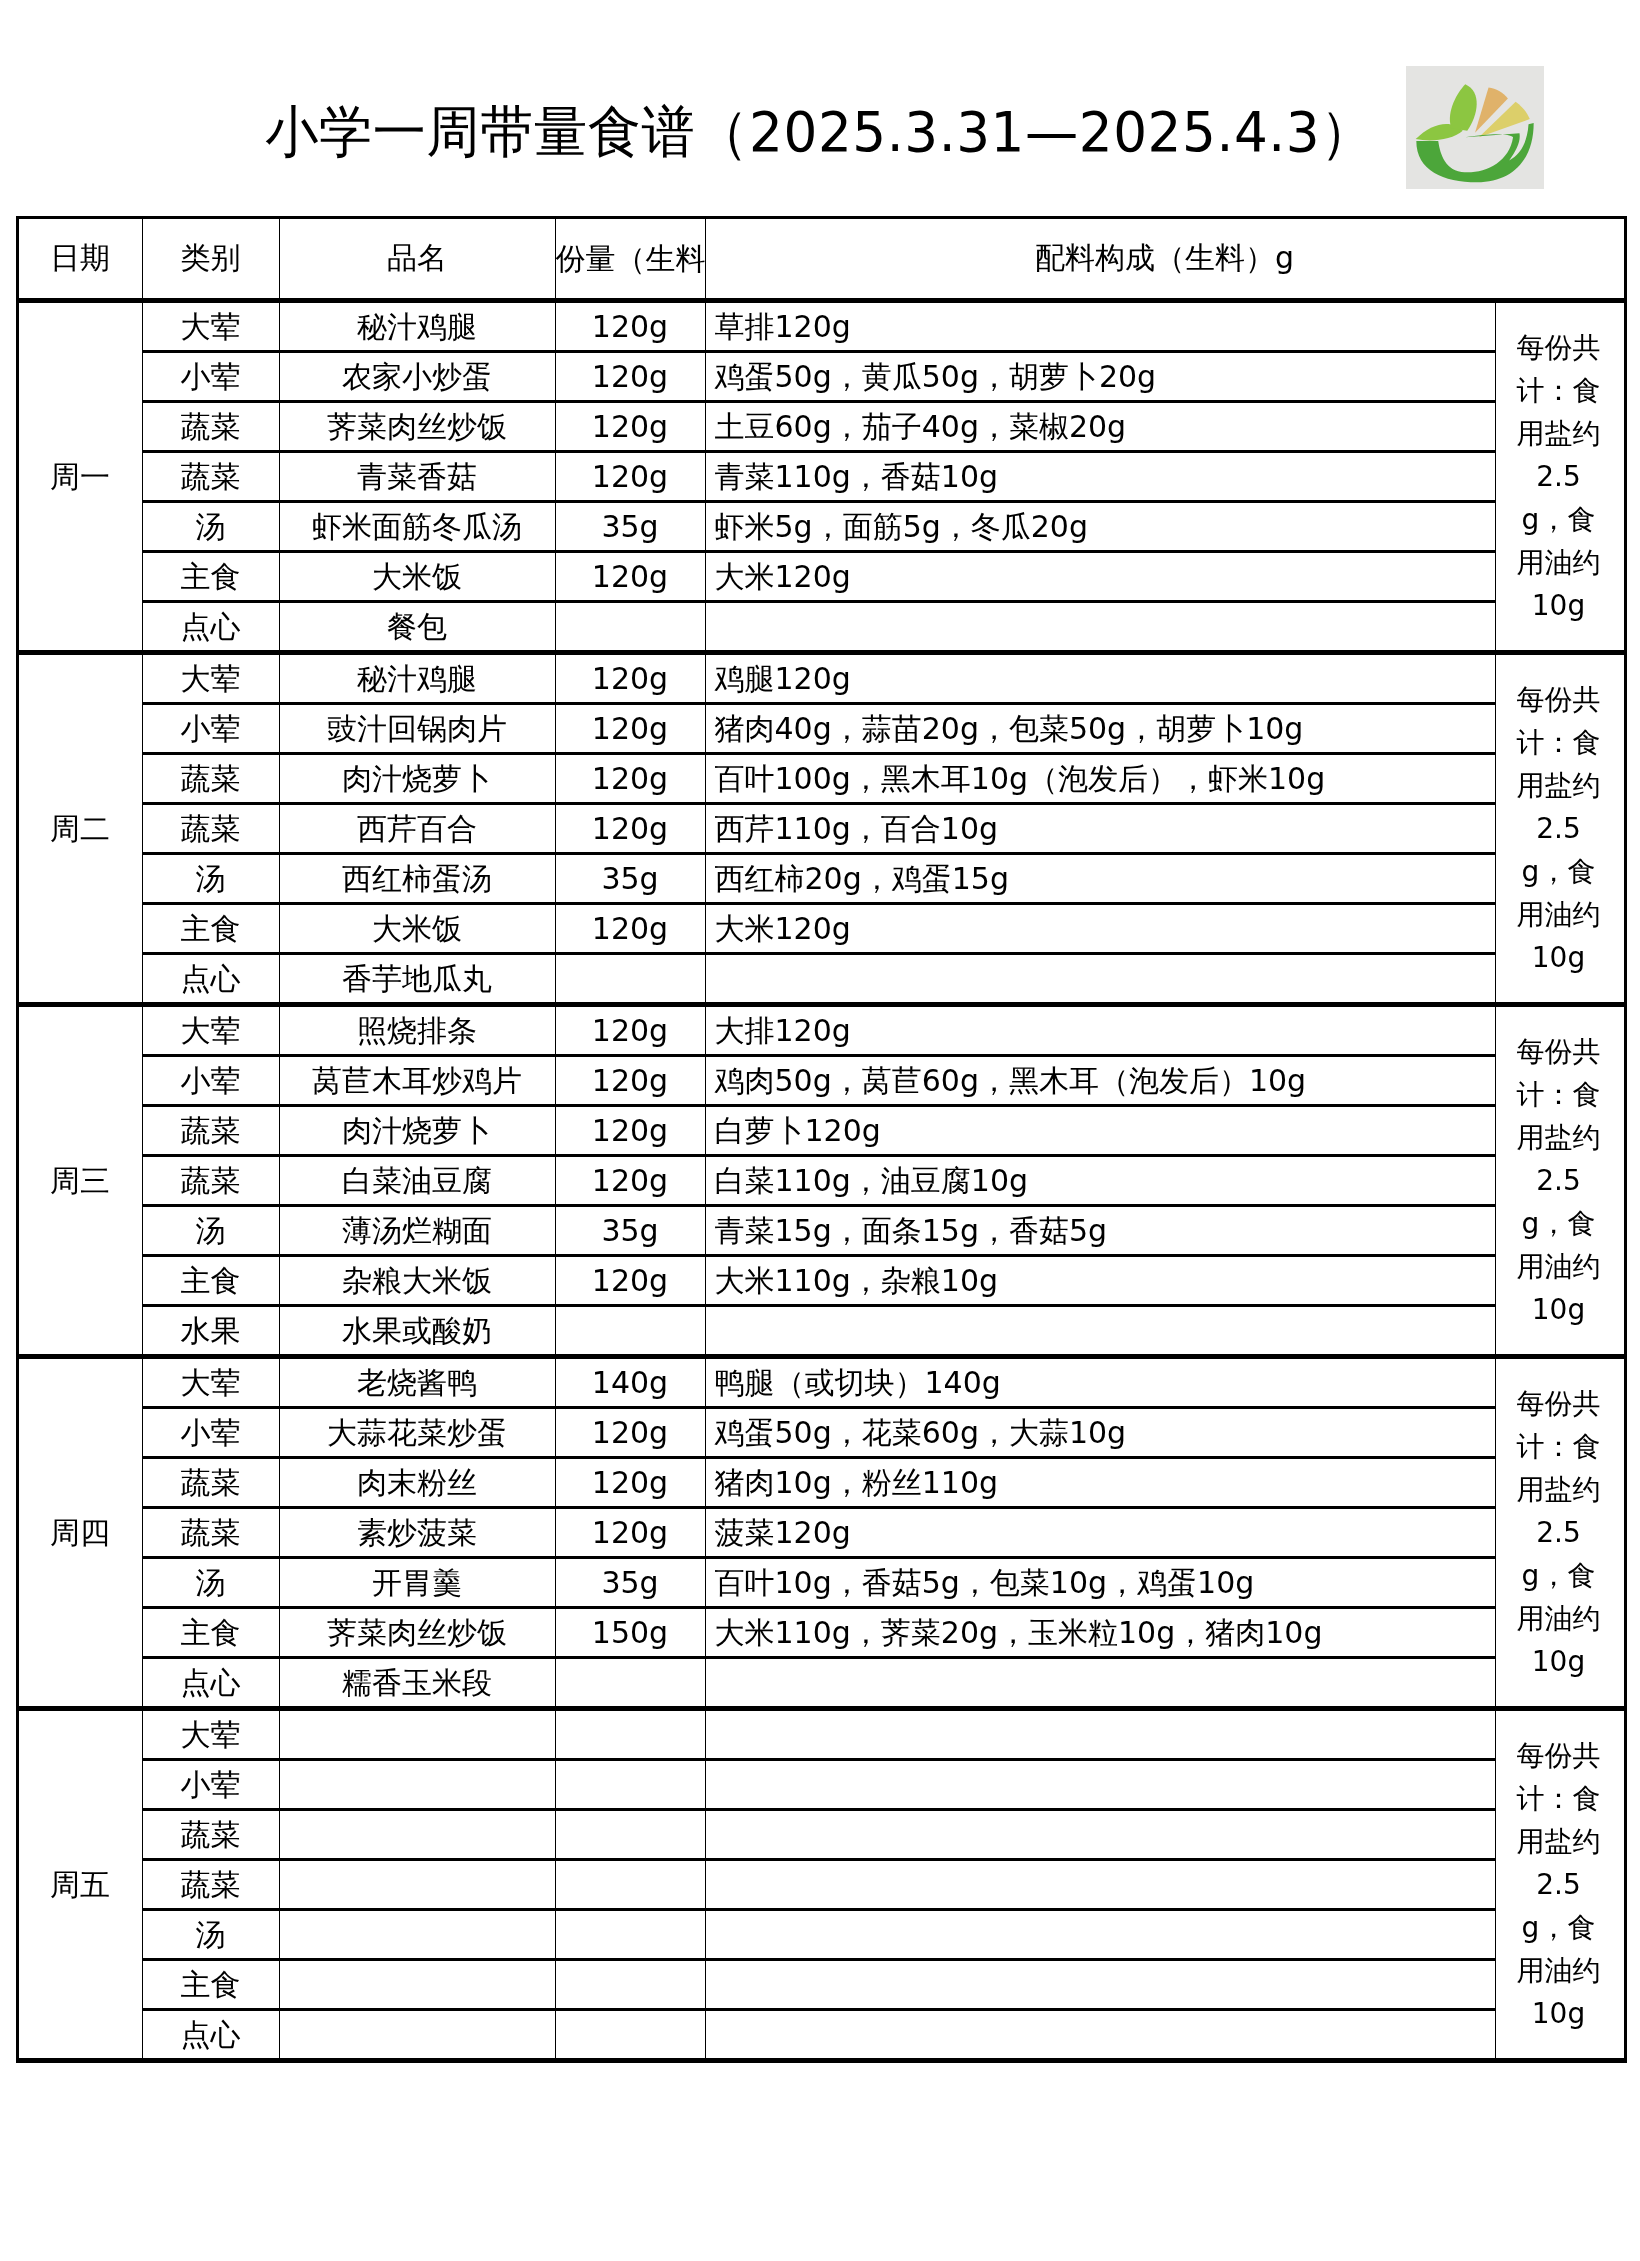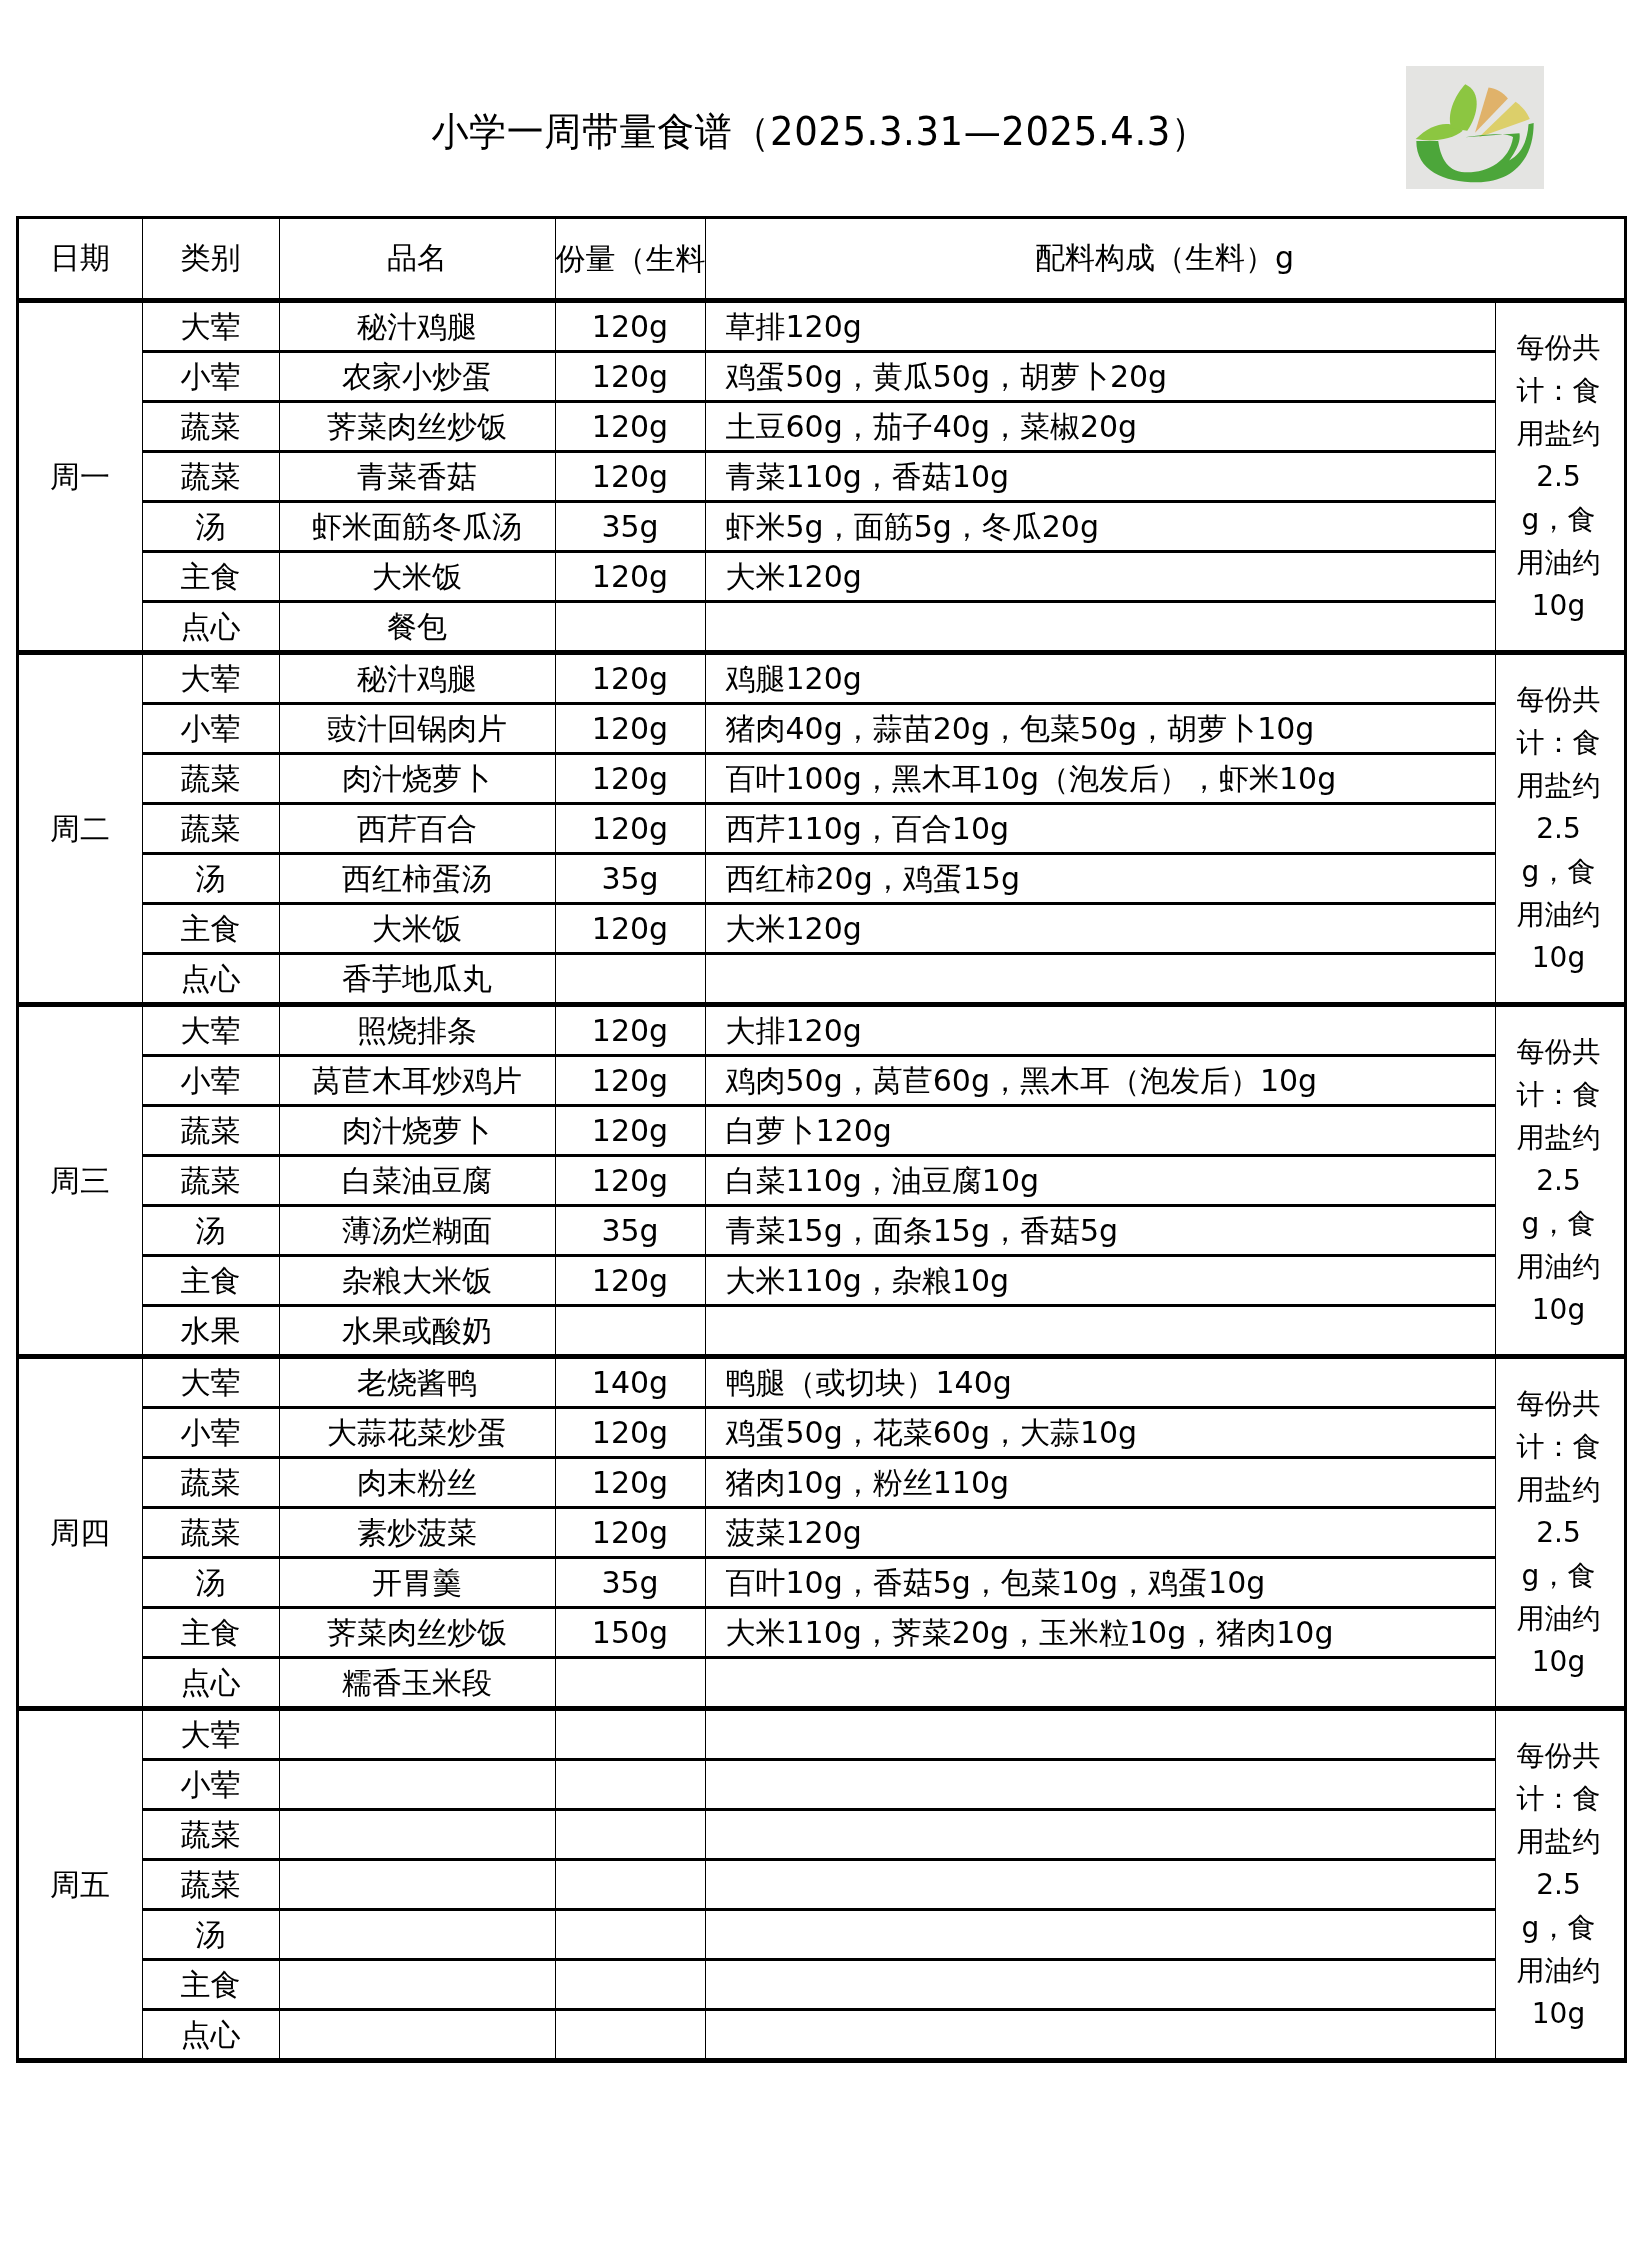--- a/index.html
+++ b/index.html
@@ -1,32 +1,32 @@
 <!DOCTYPE html>
 <html style="font-size:10.3px"><head>
 <meta charset="utf-8">
 <style>
   html, body { margin: 0; padding: 0; background: #ffffff; }
   body { width: 1640px; height: 2261px; position: relative; overflow: hidden;
          font-family: "DejaVu Sans", "Liberation Sans", sans-serif; color: #000; }
   .title { position: absolute; left: 0; width: 1640px; top: 103px; text-align: center;
-           font-size: 39px; line-height: 58px; letter-spacing: 0.6px; }
+           font-size: 56px; line-height: 58px; letter-spacing: 0.6px; }
   .title span { display: inline-block; transform: scaleX(0.95); }
   .logo { position: absolute; left: 1406px; top: 66px; width: 138px; height: 123px; background: #e4e4e2; }
   .logo svg { width: 100%; height: 100%; display: block; }
 
   table.menu { position: absolute; left: 15.5px; top: 216px; width: 1608px; border-collapse: collapse;
                table-layout: fixed; border: 3.9px solid #000; }
   table.menu td, table.menu th { border: 1.9px solid #000; padding: 0; font-weight: normal;
                font-size: 30px; vertical-align: middle; overflow: hidden; white-space: nowrap; }
   table.menu thead th { height: 79px; text-align: center; border-bottom: 5.8px solid #000; }
   th.qty-head { font-size: 22px; line-height: 34px; white-space: normal; }
   tbody tr.item td { height: 47px; line-height: 47px; }
   tbody tr.item td.cat, tbody tr.item td.name, tbody tr.item td.qty { text-align: center; }
-  tbody tr.item td.ing { text-align: left; padding-left: 20px; }
+  tbody tr.item td.ing { text-align: left; padding-left: 9px; }
   td.day { text-align: center; margin-left: 15px; }
   tbody.day-group { border-bottom: 5.8px solid #000; }
   tbody.day-group tr.item td { border-top-width: 3.2px; }
   tbody.day-group tr.item:first-child td { border-top-width: 1.9px; }
   td.note { text-align: center; padding-left: 18px !important; white-space: normal !important;
             font-size: 28px !important; line-height: 43px !important; word-break: break-all; }
   td.note div { width: 90px; }
 </style>
 </head>
 <body>

